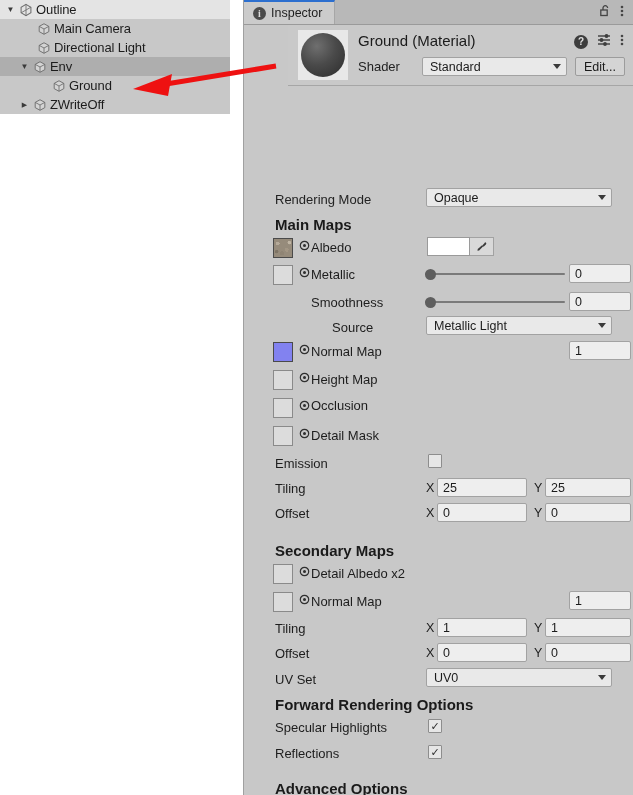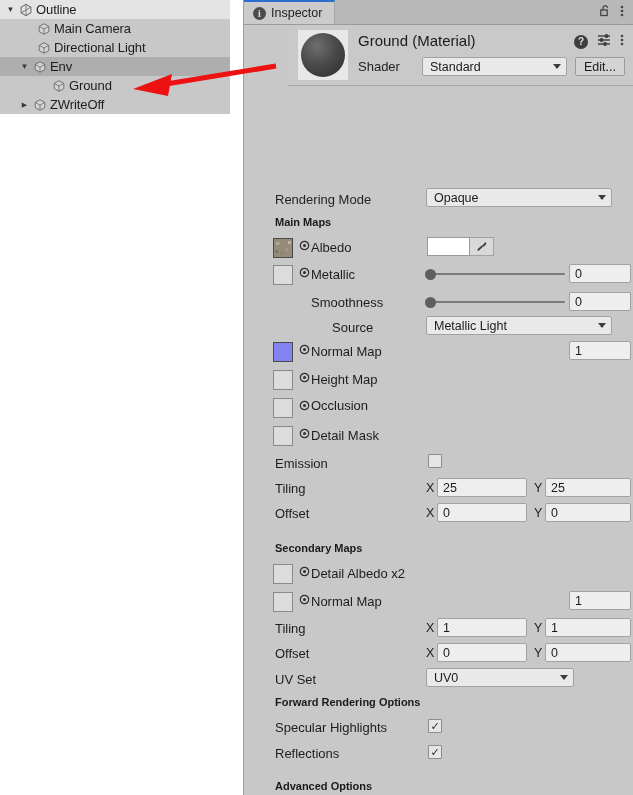--- a/index.html
+++ b/index.html
@@ -268,21 +268,21 @@
   .eyedrop-box {
     width: 24px; height: 19px;
     background: #d9d9d9;
     border: 1px solid #a2a2a2;
     border-left: none;
     display: flex; align-items: center; justify-content: center;
     box-sizing: border-box;
   }
   .section-title {
     font-weight: bold;
-    font-size: 11px;
+    font-size: 15px;
     color: #1a1a1a;
   }
   .row-label {
     font-size: 13px;
     color: #1d1d1d;
   }
   .xy-letter { font-size: 12.5px; color: #1d1d1d; }
 
   .body-rows { position: relative; }
   .abs { position: absolute; }
@@ -585,21 +585,21 @@
     <span class="abs xy-letter" style="left:182px; top:560px;">X</span>
     <div class="abs field" style="left:193px; top:557px; width:90px;">
       <span>0</span>
     </div>
     <span class="abs xy-letter" style="left:290px; top:560px;">Y</span>
     <div class="abs field" style="left:301px; top:557px; width:86px;">
       <span>0</span>
     </div>
 
     <div class="abs row-label" style="left:31px; top:586px;">UV Set</div>
-    <div class="abs dropdown" style="left:182px; top:582px; width:148px;text-align:center;">
+    <div class="abs dropdown" style="left:182px; top:582px; width:186px;text-align:center;">
       <span>UV0</span>
       <span class="caret"></span>
     </div>
 
     <div class="abs section-title" style="left:31px; top:610px;">Forward Rendering Options</div>
 
     <div class="abs row-label" style="left:31px; top:634px;">Specular Highlights</div>
     <div class="abs checkbox" style="left:184px; top:633px;">
       <span>✓</span>
     </div>

